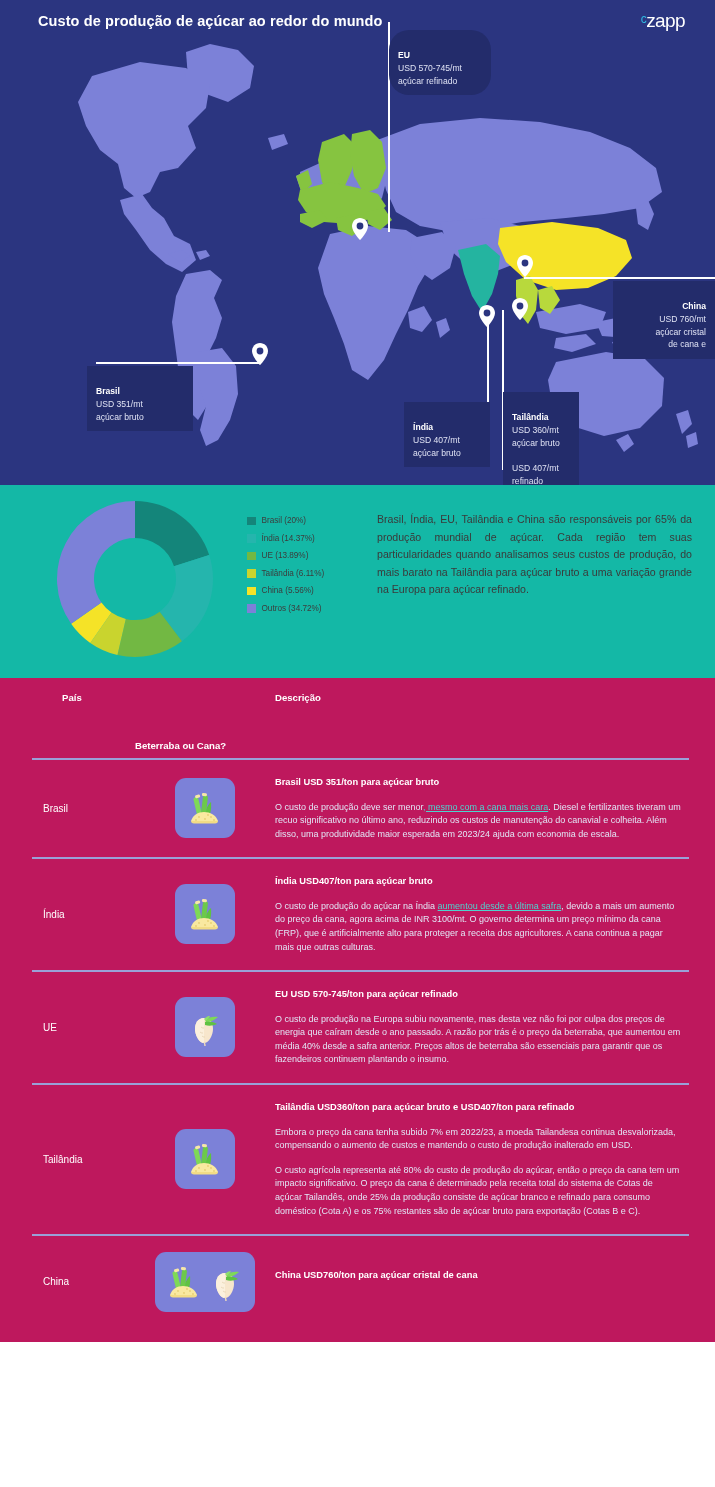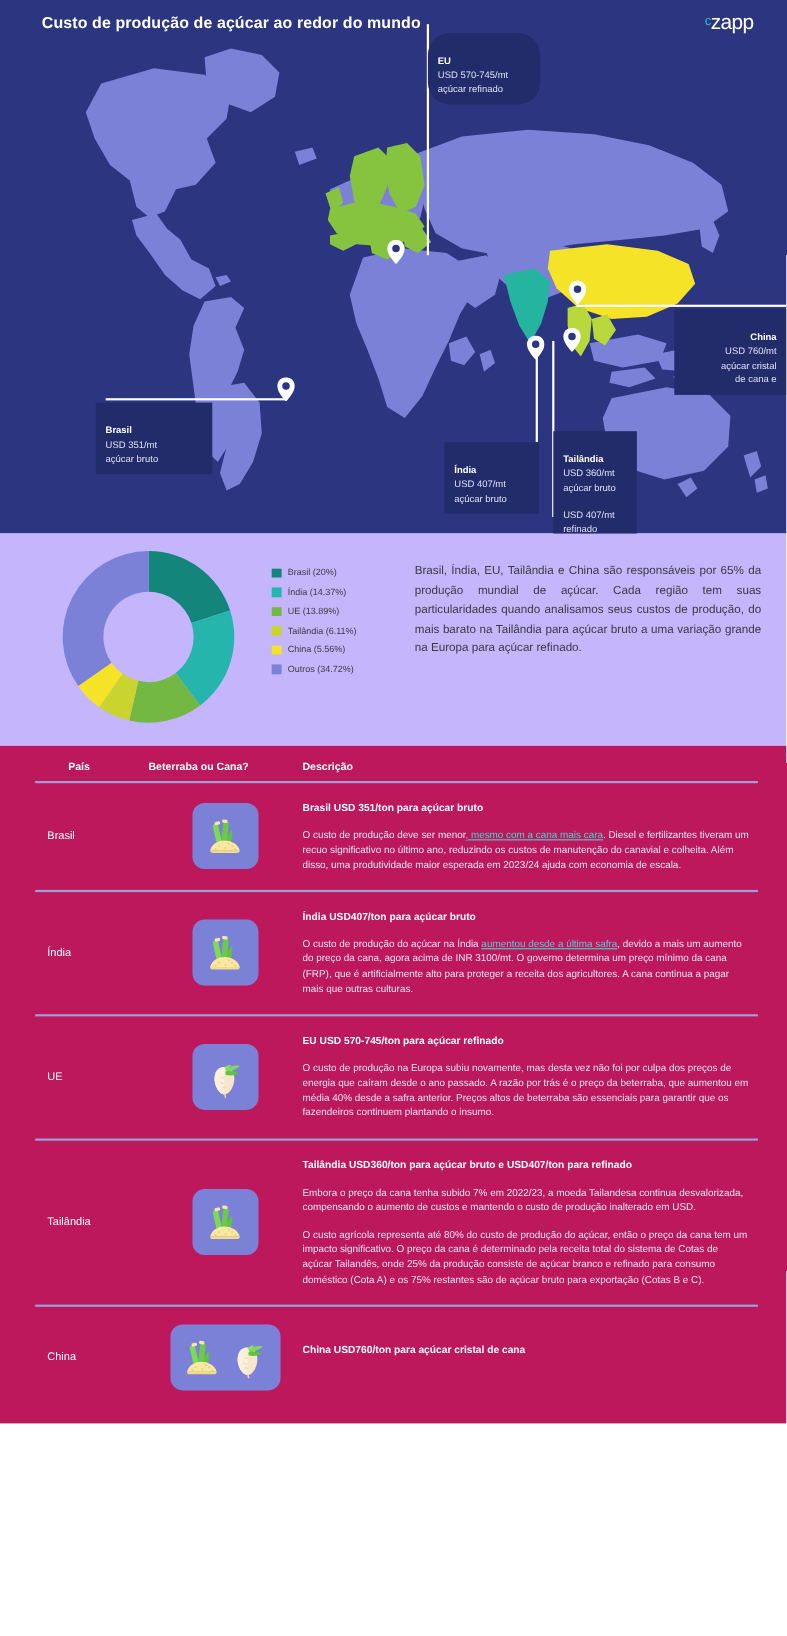--- a/index.html
+++ b/index.html
@@ -88,21 +88,21 @@
   .l-tail-v  { left: 502px; top: 310px; width: 1.5px; height: 160px; }
   .l-china-h { left: 524px; top: 277px; width: 191px; height: 1.5px; }
 
   .pin { position: absolute; z-index: 8; }
 
   
   .chart-section {
     position: relative;
     width: 715px;
     height: 193px;
-    background: #c4b5fd;
+    background: #14b8a6;
     padding-top: 8px;
   }
   .donut-wrap {
     position: absolute;
     left: 55px; top: 14px;
     width: 160px; height: 160px;
   }
   .donut-wrap svg { display: block; }
   .legend {
     position: absolute;
@@ -140,21 +140,21 @@
   .thead {
     display: flex;
     padding: 14px 0 7px 0;
   }
   .th {
     font-size: 9.6px;
     font-weight: bold;
     color: #ffffff;
   }
   .col-country { width: 135px; padding-left: 62px; }
-  .col-icon    { width: 140px; }
+  .col-icon    { width: 140px; margin-top: 48px; }
   .col-desc    { flex: 1; }
 
   .divider {
     height: 1.5px;
     background: #9aa0d8;
     margin: 0 14px 0 32px;
   }
   .row {
     display: flex;
     align-items: center;

